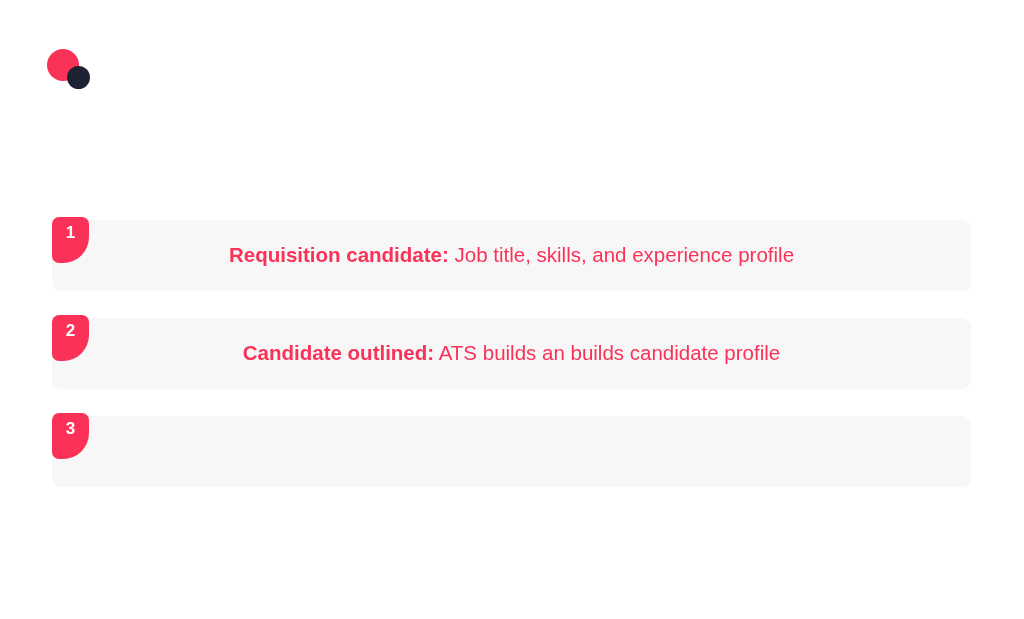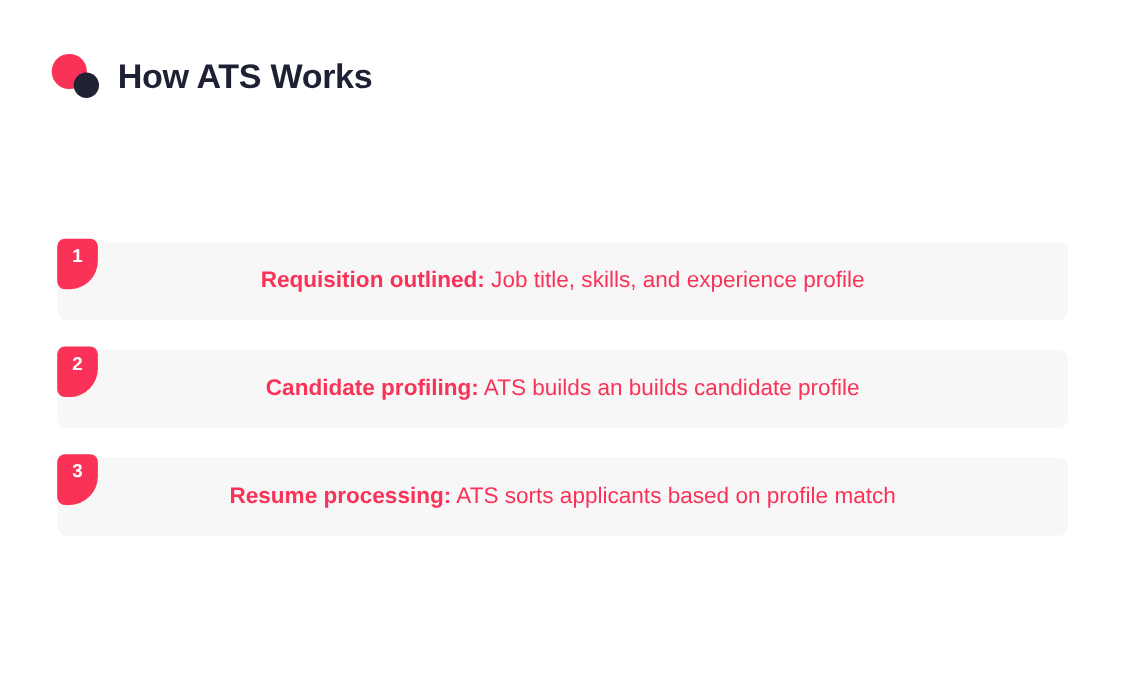--- a/index.html
+++ b/index.html
@@ -119,45 +119,41 @@
   }
 </style>
 </head>
 <body>
 
 <div class="header">
   <div class="logo-mark">
     <div class="logo-dot-primary"></div>
     <div class="logo-dot-secondary"></div>
   </div>
-  <div class="page-title">How ATS Works</div>
 </div>
 
 <div class="steps">
 
   <div class="step-card">
     <div class="step-badge">
       <span class="step-badge-number">1</span>
     </div>
     <div class="step-text">
-      <span class="step-label">Requisition outlined:</span><span class="step-desc"> Job title, skills, and experience profile</span>
+      <span class="step-label">Requisition candidate:</span><span class="step-desc"> Job title, skills, and experience profile</span>
     </div>
   </div>
 
   <div class="step-card">
     <div class="step-badge">
       <span class="step-badge-number">2</span>
     </div>
     <div class="step-text">
-      <span class="step-label">Candidate profiling:</span><span class="step-desc"> ATS builds an builds candidate profile</span>
+      <span class="step-label">Candidate outlined:</span><span class="step-desc"> ATS builds an builds candidate profile</span>
     </div>
   </div>
 
   <div class="step-card">
     <div class="step-badge">
       <span class="step-badge-number">3</span>
     </div>
-    <div class="step-text">
-      <span class="step-label">Resume processing:</span><span class="step-desc"> ATS sorts applicants based on profile match</span>
-    </div>
   </div>
 
 </div>
 
 </body></html>

